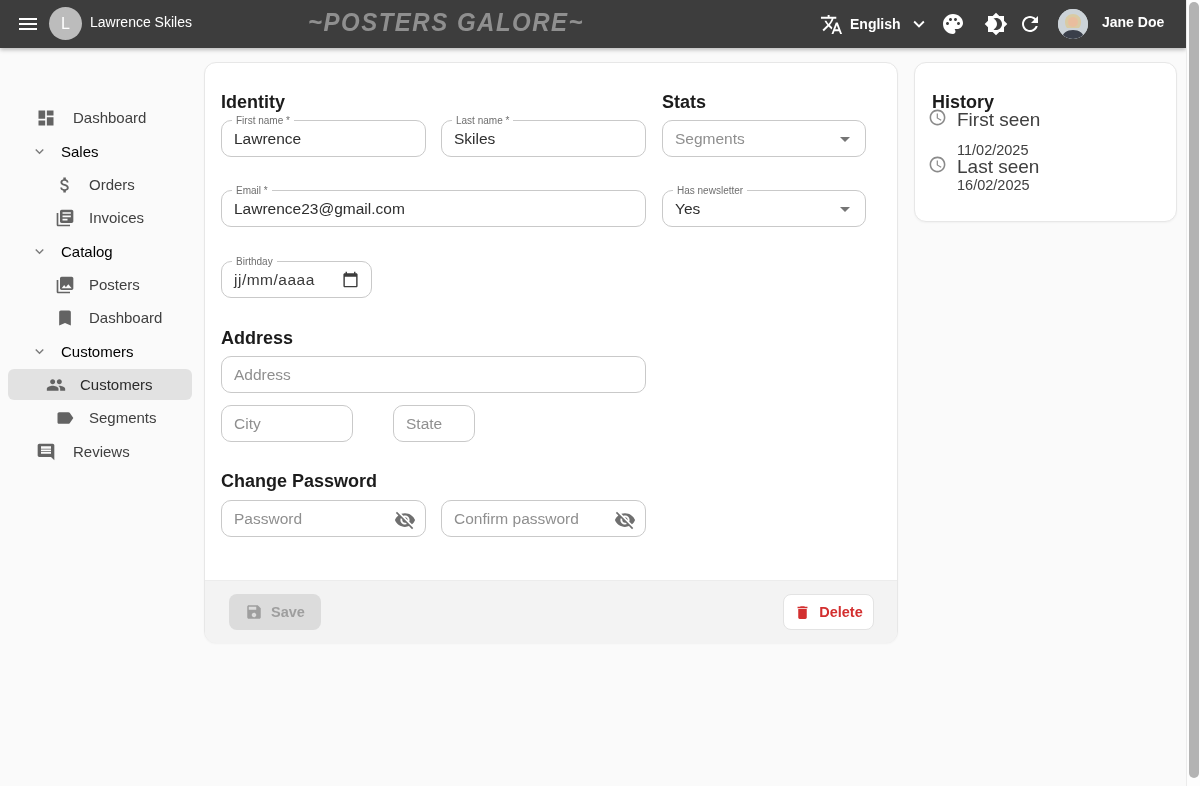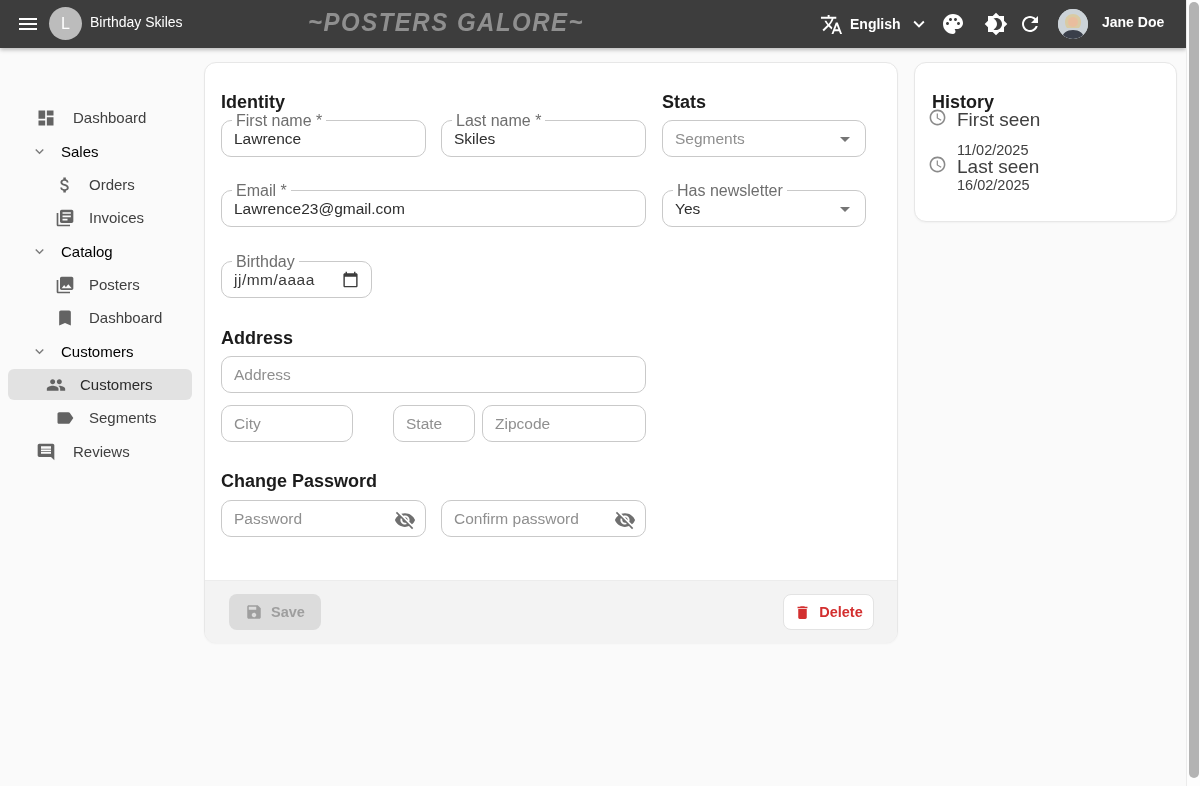--- a/index.html
+++ b/index.html
@@ -80,21 +80,21 @@
   .tf {
     position:absolute; height:37px; border:1px solid #c9c9c9; border-radius:10px; background:#fff;
   }
   .tf input {
     width:100%; height:100%; border:none; outline:none; background:transparent;
     padding:0 12px; font-family:"Liberation Sans",sans-serif; font-size:15.5px; color:#2e2e2e; border-radius:10px;
   }
   .tf input::placeholder { color:#8f8f8f; opacity:1; }
   .notch {
     position:absolute; top:-7px; left:10px; background:#fff; padding:0 4px;
-    font-size:16px; line-height:13px; color:#6e6e6e; white-space:nowrap;
+    font-size:10px; line-height:13px; color:#6e6e6e; white-space:nowrap;
   }
   .sel { display:flex; align-items:center; justify-content:space-between; padding:0 8px 0 12px; cursor:pointer; }
   .sel .val { font-size:15.5px; color:#2e2e2e; }
   .sel.is-placeholder .val { color:#8f8f8f; }
   .sel svg { width:24px; height:24px; fill:#757575; }
   .datef { display:flex; align-items:center; justify-content:space-between; padding:0 12px; cursor:text; }
   .datef .dval { font-size:15.5px; color:#3a3a3a; letter-spacing:.5px; }
   .datef svg { width:17px; height:17px; fill:#3c3c3c; cursor:pointer; }
   .eye {
     position:absolute; right:8px; top:7px; width:24px; height:24px; border:none; background:transparent;
@@ -129,21 +129,21 @@
 
 <header class="appbar">
   <button class="iconbtn hamburger">
     <svg viewBox="0 0 24 24">
         <path d="M3 18h18v-2H3v2zm0-5h18v-2H3v2zm0-7v2h18V6H3z"></path>
       </svg>
   </button>
   <div class="rec-avatar">
     <span>L</span>
   </div>
-  <span class="rec-name">Birthday Skiles</span>
+  <span class="rec-name">Lawrence Skiles</span>
 
   <div class="logo">~POSTERS GALORE~</div>
 
   <button class="lang">
     <svg class="tr" viewBox="0 0 24 24">
         <path d="M12.87 15.07l-2.54-2.51.03-.03c1.74-1.94 2.98-4.17 3.71-6.53H17V4h-7V2H8v2H1v1.99h11.17C11.5 7.92 10.44 9.75 9 11.35 8.07 10.32 7.3 9.19 6.69 8h-2c.73 1.63 1.73 3.17 2.98 4.56l-5.09 5.02L4 19l5-5 3.11 3.11.76-2.04zM18.5 10h-2L12 22h2l1.12-3h4.75L21 22h2l-4.5-12zm-2.62 7l1.62-4.33L19.12 17h-3.24z"></path>
       </svg>
     <span class="lang-label">English</span>
     <svg class="chev" viewBox="0 0 24 24">
         <path d="M7.41 8.59L12 13.17l4.59-4.58L18 10l-6 6-6-6 1.41-1.41z"></path>
@@ -292,23 +292,20 @@
   <h2 class="sect-title" style="left:16px; top:250px">Address</h2>
 
   <div class="tf" style="left:16px; top:293px; width:425px">
     <input type="text" placeholder="Address" style="">
   </div>
   <div class="tf" style="left:16px; top:342px; width:132px">
     <input type="text" placeholder="City" style="">
   </div>
   <div class="tf" style="left:188px; top:342px; width:82px">
     <input type="text" placeholder="State" style="">
-  </div>
-  <div class="tf" style="left:277px; top:342px; width:164px">
-    <input type="text" placeholder="Zipcode" style="">
   </div>
 
   <h2 class="sect-title" style="left:16px; top:393px">Change Password</h2>
 
   <div class="tf haseye" style="left:16px; top:437px; width:205px">
     <input type="text" placeholder="Password" style="">
     <button class="eye">
       <svg viewBox="0 0 24 24">
           <path d="M12 7c2.76 0 5 2.24 5 5 0 .65-.13 1.26-.36 1.83l2.92 2.92c1.51-1.26 2.7-2.89 3.43-4.75-1.73-4.39-6-7.5-11-7.5-1.4 0-2.74.25-3.98.7l2.16 2.16C10.74 7.13 11.35 7 12 7zM2 4.27l2.28 2.28.46.46C3.08 8.3 1.78 10.02 1 12c1.73 4.39 6 7.5 11 7.5 1.55 0 3.03-.3 4.38-.84l.42.42L19.73 22 21 20.73 3.27 3 2 4.27zM7.53 9.8l1.55 1.55c-.05.21-.08.43-.08.65 0 1.66 1.34 3 3 3 .22 0 .44-.03.65-.08l1.55 1.55c-.67.33-1.41.53-2.2.53-2.76 0-5-2.24-5-5 0-.79.2-1.53.53-2.2zm4.31-.78l3.15 3.15.02-.16c0-1.66-1.34-3-3-3l-.17.01z"></path>
         </svg>

